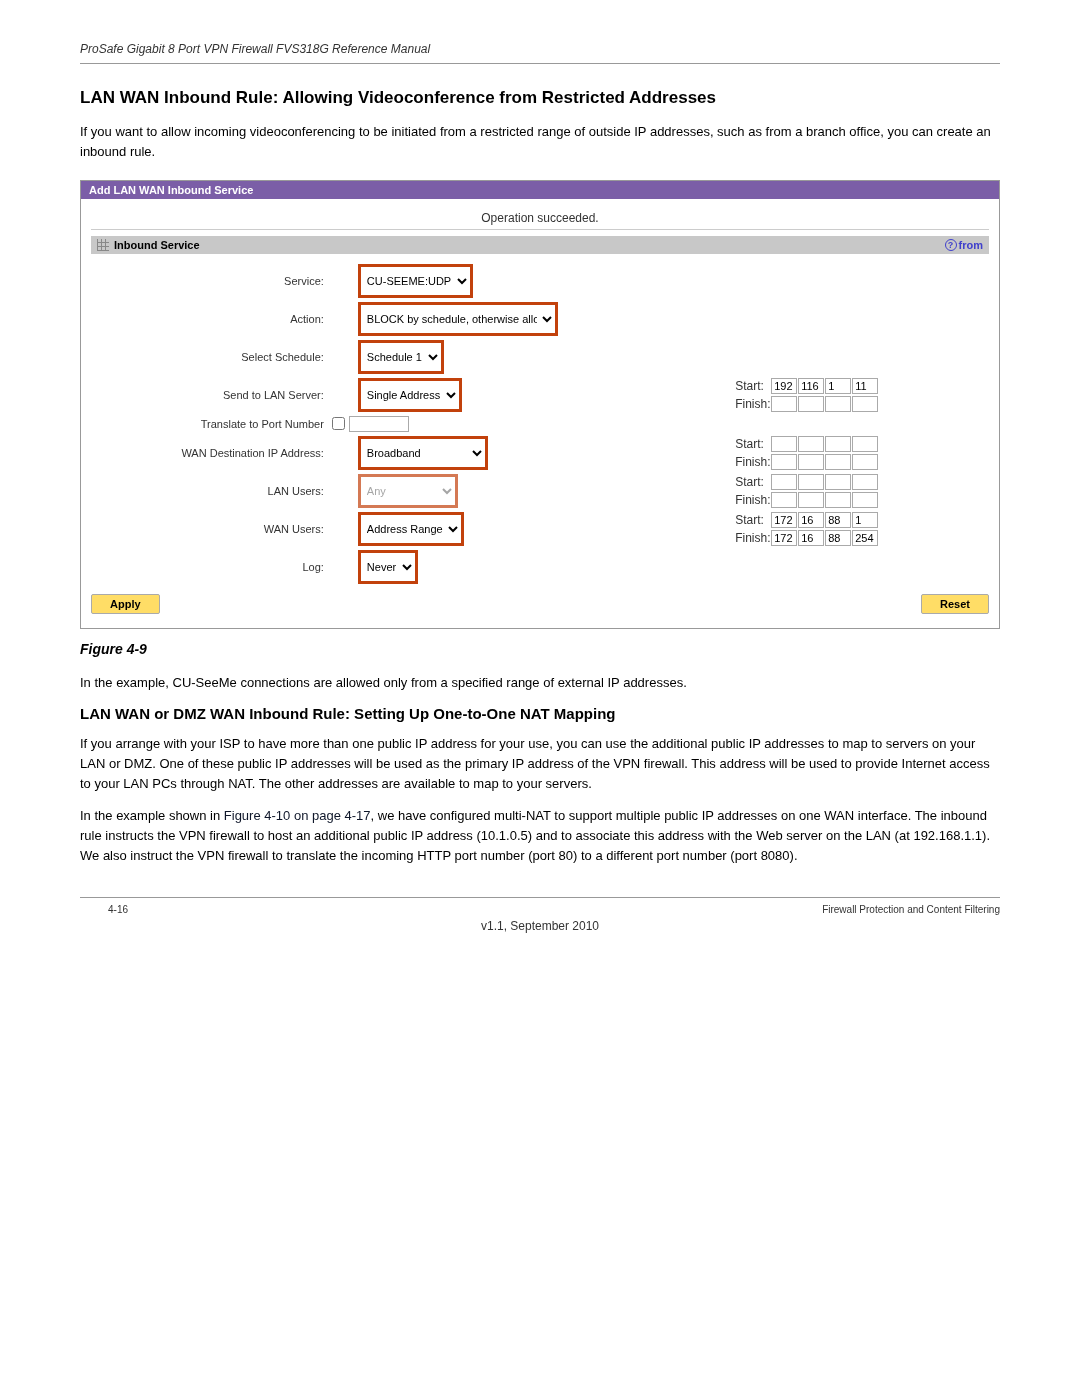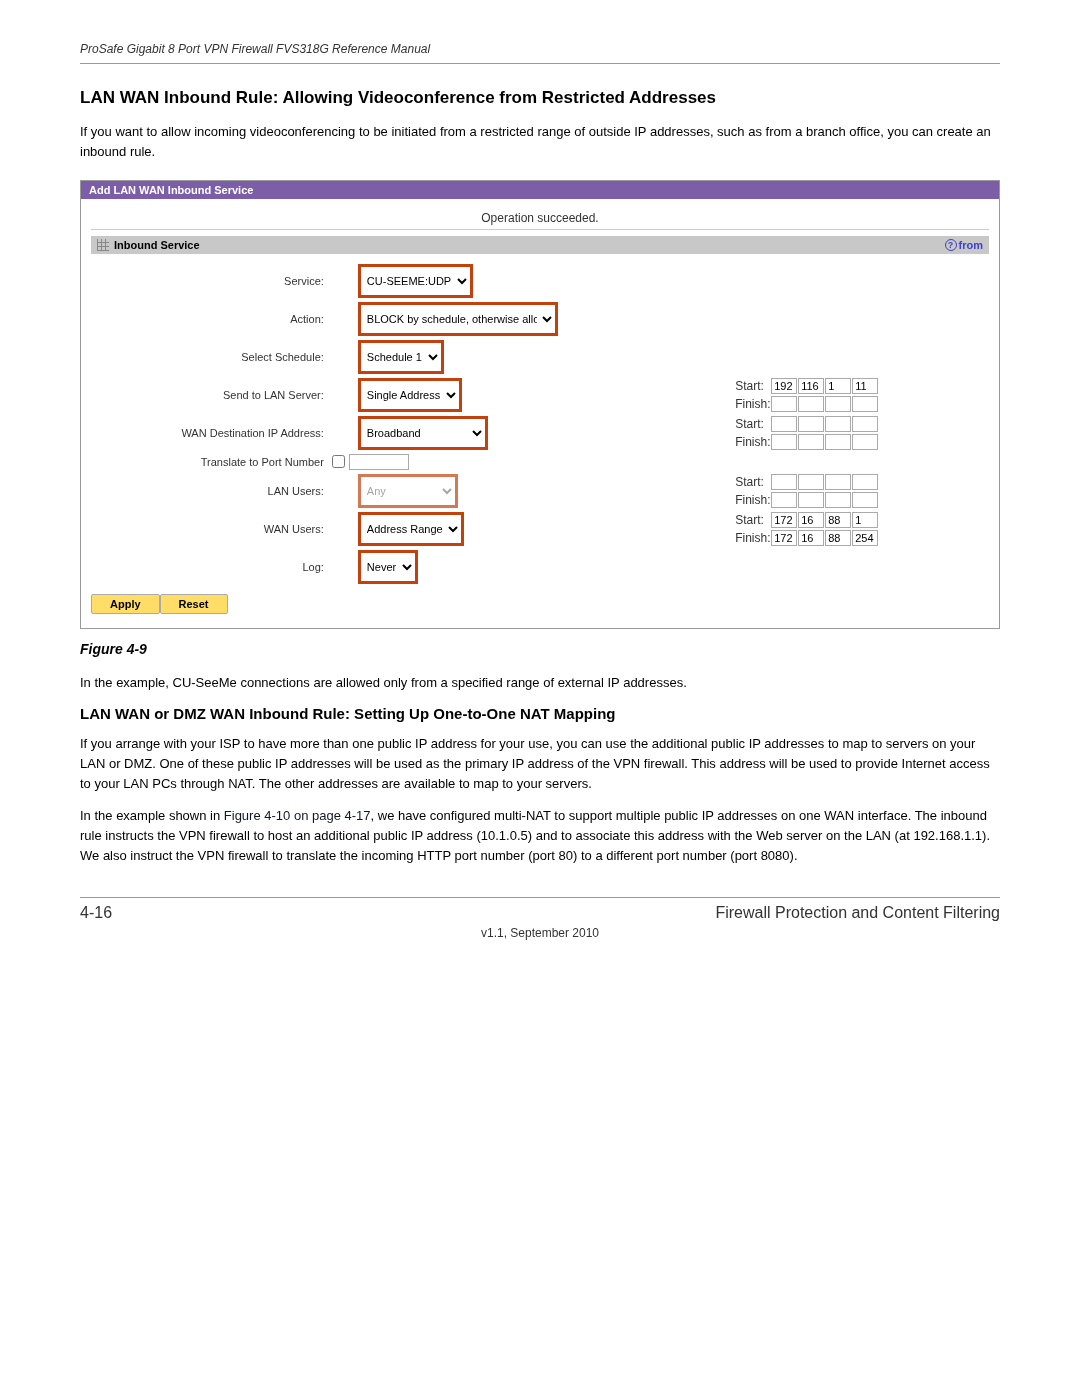--- a/index.html
+++ b/index.html
@@ -167,44 +167,45 @@
     .sf-label {
       font-size: 12px;
       color: #333;
       width: 32px;
       margin-left: 35px;
     }
     .btn-row {
       text-align: center;
       padding: 8px 0 4px 0;
       display: flex;
-      justify-content: flex-start;
+      justify-content: space-between;
     }
     .ss-btn {
       font-size: 11px;
       font-weight: bold;
       color: #000;
       background: #ffdd66;
       border: 1px solid #aaa;
       padding: 3px 18px;
       cursor: pointer;
       border-radius: 2px;
     }
     .bottom-rule {
       border: none;
       border-top: 1px solid #999;
       margin-top: 30px;
       margin-bottom: 6px;
     }
     .footer-row {
       display: flex;
       justify-content: space-between;
-      font-size: 16px;
+      font-size: 10px;
       color: #333;
       margin-bottom: 4px;
+      margin-left: 28px;
     }
     .footer-center {
       text-align: center;
       font-size: 12px;
       color: #333;
       margin-top: 2px;
     }
     .translate-row {
       display: flex;
       align-items: center;
@@ -299,60 +300,60 @@
                 <input class="ss-input-sm" type="text" value="" style="">
                 <input class="ss-input-sm" type="text" value="" style="">
                 <input class="ss-input-sm" type="text" value="" style="">
               </div>
             </div>
           </div>
         </td>
       </tr>
 
       <tr>
-        <td class="label-cell">WAN Destination IP Address:</td>
-        <td class="field-cell">
-          <select class="ss-select" style="width:130px">
-            <option value="Broadband">Broadband</option>
-          </select>
-        </td>
-        <td class="field-cell" colspan="2">
-          <div class="start-finish-block">
-            <div class="sf-row">
-              <span class="sf-label">Start:</span>
-              <div class="ip-group">
-                <input class="ss-input-sm" type="text" value="" style="">
-                <input class="ss-input-sm" type="text" value="" style="">
-                <input class="ss-input-sm" type="text" value="" style="">
-                <input class="ss-input-sm" type="text" value="" style="">
-              </div>
-            </div>
-            <div class="sf-row">
-              <span class="sf-label">Finish:</span>
-              <div class="ip-group">
-                <input class="ss-input-sm" type="text" value="" style="">
-                <input class="ss-input-sm" type="text" value="" style="">
-                <input class="ss-input-sm" type="text" value="" style="">
-                <input class="ss-input-sm" type="text" value="" style="">
-              </div>
-            </div>
-          </div>
-        </td>
-      </tr>
-
-      <tr>
         <td class="label-cell">Translate to Port Number</td>
         <td class="field-cell">
           <div class="translate-row">
             <input type="checkbox" style="">
             <input class="ss-input" type="text" style="width: 60px;" value="">
           </div>
         </td>
         <td></td>
             <td></td>
+      </tr>
+
+      <tr>
+        <td class="label-cell">WAN Destination IP Address:</td>
+        <td class="field-cell">
+          <select class="ss-select" style="width:130px">
+            <option value="Broadband">Broadband</option>
+          </select>
+        </td>
+        <td class="field-cell" colspan="2">
+          <div class="start-finish-block">
+            <div class="sf-row">
+              <span class="sf-label">Start:</span>
+              <div class="ip-group">
+                <input class="ss-input-sm" type="text" value="" style="">
+                <input class="ss-input-sm" type="text" value="" style="">
+                <input class="ss-input-sm" type="text" value="" style="">
+                <input class="ss-input-sm" type="text" value="" style="">
+              </div>
+            </div>
+            <div class="sf-row">
+              <span class="sf-label">Finish:</span>
+              <div class="ip-group">
+                <input class="ss-input-sm" type="text" value="" style="">
+                <input class="ss-input-sm" type="text" value="" style="">
+                <input class="ss-input-sm" type="text" value="" style="">
+                <input class="ss-input-sm" type="text" value="" style="">
+              </div>
+            </div>
+          </div>
+        </td>
       </tr>
 
       <tr>
         <td class="label-cell">LAN Users:</td>
         <td class="field-cell">
           <select class="ss-select" style="width:100px" disabled="">
             <option value="Any">Any</option>
           </select>
         </td>
         <td class="field-cell" colspan="2">

